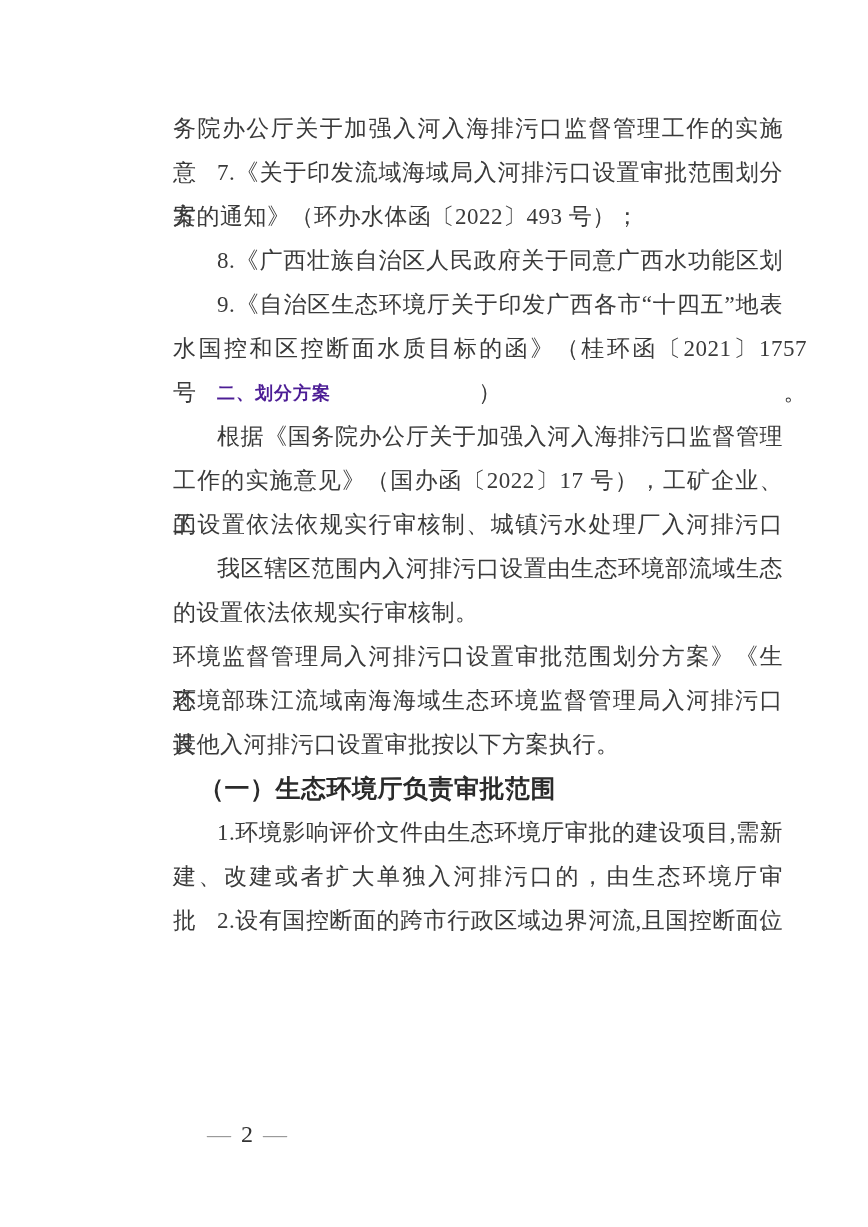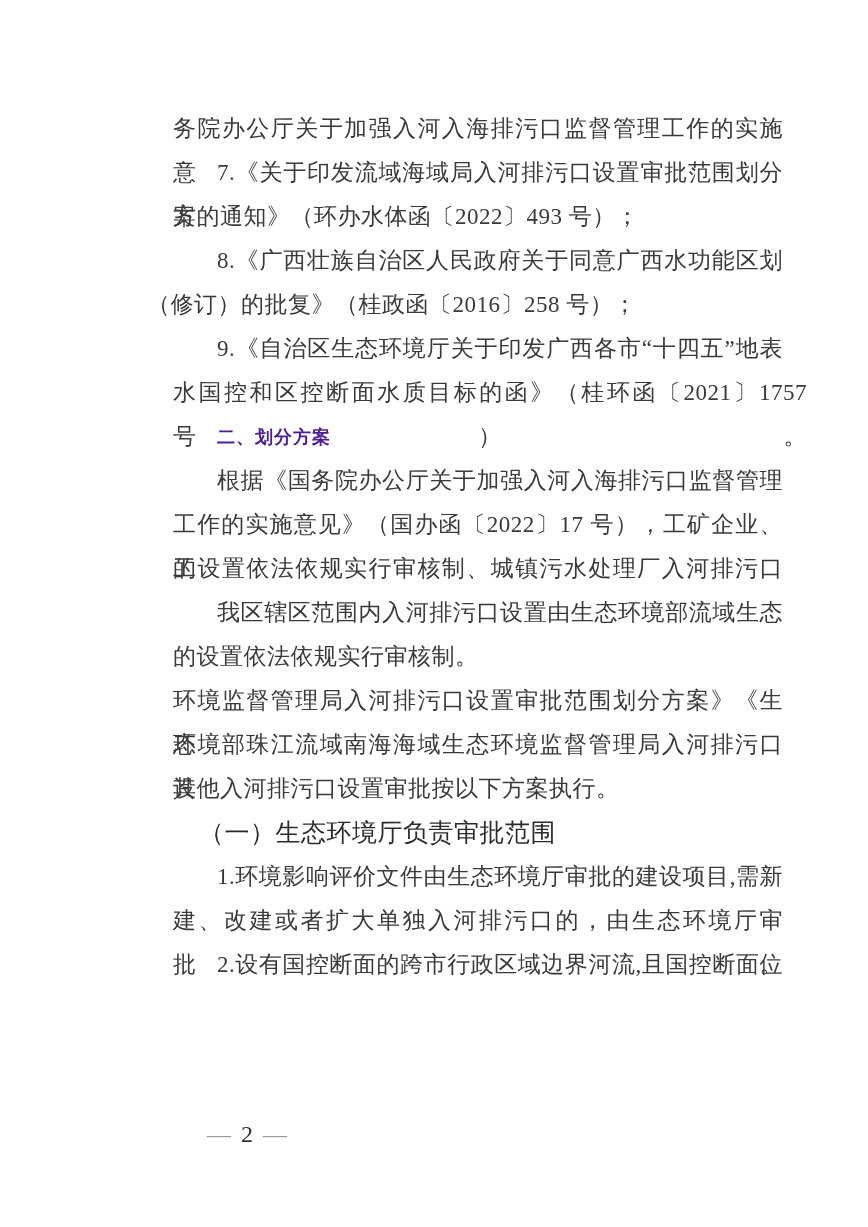--- a/index.html
+++ b/index.html
@@ -44,21 +44,21 @@
   .pull{ margin-left:-26px; }      
   .wide{ width:634px; }            
   .h1{
     font-family:"Liberation Sans", sans-serif;
     font-weight:700;
     font-size:18px;
     color:#4c1d95;
     letter-spacing:1px;
   }
   .h2{
-    font-weight:400;
+    font-weight:700;
     font-size:25px;
     color:#2b2b2b;
   }
   .pagenum{
     position:absolute;
     left:167px;
     top:1116px;
     font-size:24px;
     line-height:36px;
     color:#333333;
@@ -74,21 +74,20 @@
 </style>
 </head>
 <body>
 
 <div class="page">
   <div class="content">
     <div class="line just">务院办公厅关于加强入河入海排污口监督管理工作的实施意</div>
     <div class="line just ind">7.《关于印发流域海域局入河排污口设置审批范围划分方</div>
     <div class="line">案的通知》（环办水体函〔2022〕493 号）；</div>
     <div class="line just ind">8.《广西壮族自治区人民政府关于同意广西水功能区划</div>
-    <div class="line pull">（修订）的批复》（桂政函〔2016〕258 号）；</div>
     <div class="line just ind">9.《自治区生态环境厅关于印发广西各市“十四五”地表</div>
     <div class="line just wide">水国控和区控断面水质目标的函》（桂环函〔2021〕1757 号）。</div>
     <div class="line h1 ind">二、划分方案</div>
     <div class="line just ind">根据《国务院办公厅关于加强入河入海排污口监督管理</div>
     <div class="line just">工作的实施意见》（国办函〔2022〕17 号），工矿企业、工</div>
     <div class="line just">的设置依法依规实行审核制、城镇污水处理厂入河排污口</div>
     <div class="line just ind">我区辖区范围内入河排污口设置由生态环境部流域生态</div>
     <div class="line">的设置依法依规实行审核制。</div>
     <div class="line just">环境监督管理局入河排污口设置审批范围划分方案》《生态</div>
     <div class="line just">环境部珠江流域南海海域生态环境监督管理局入河排污口设</div>

